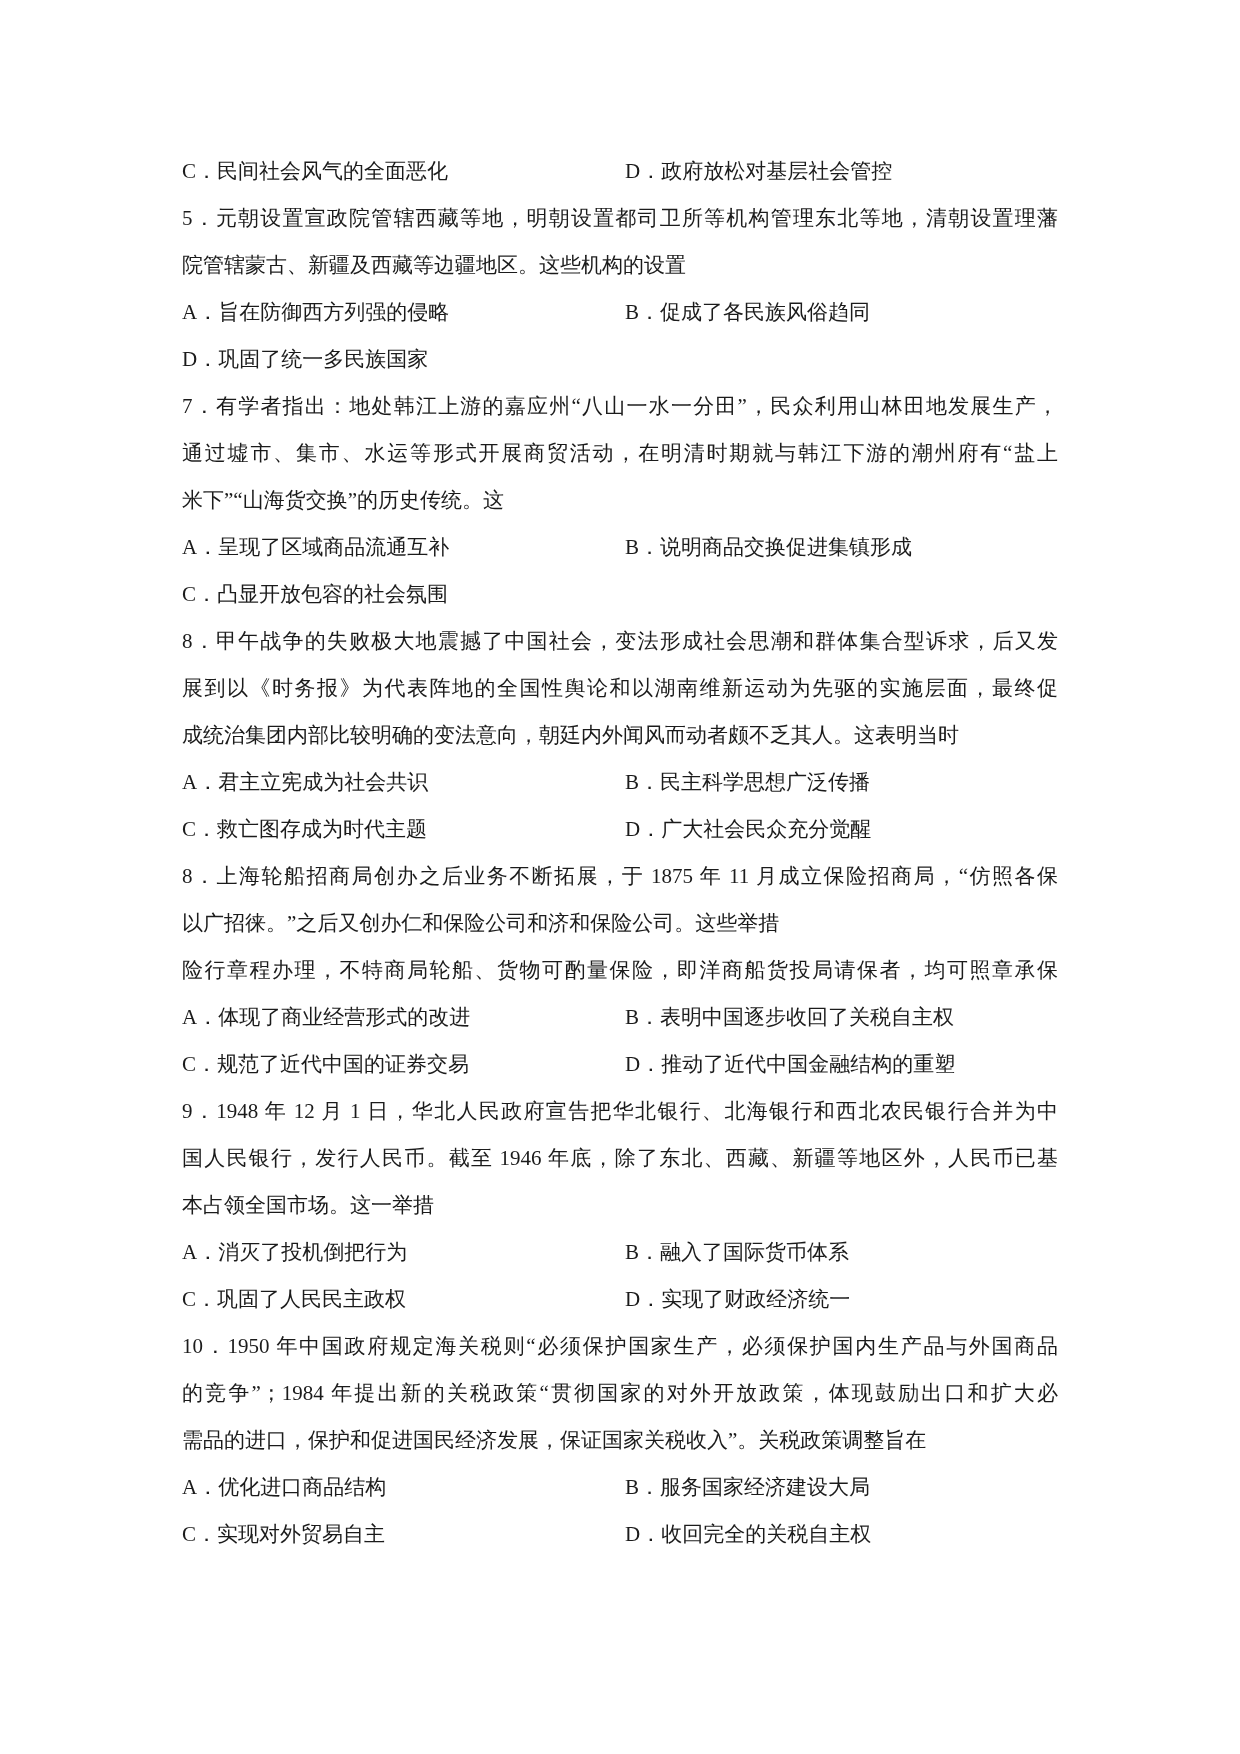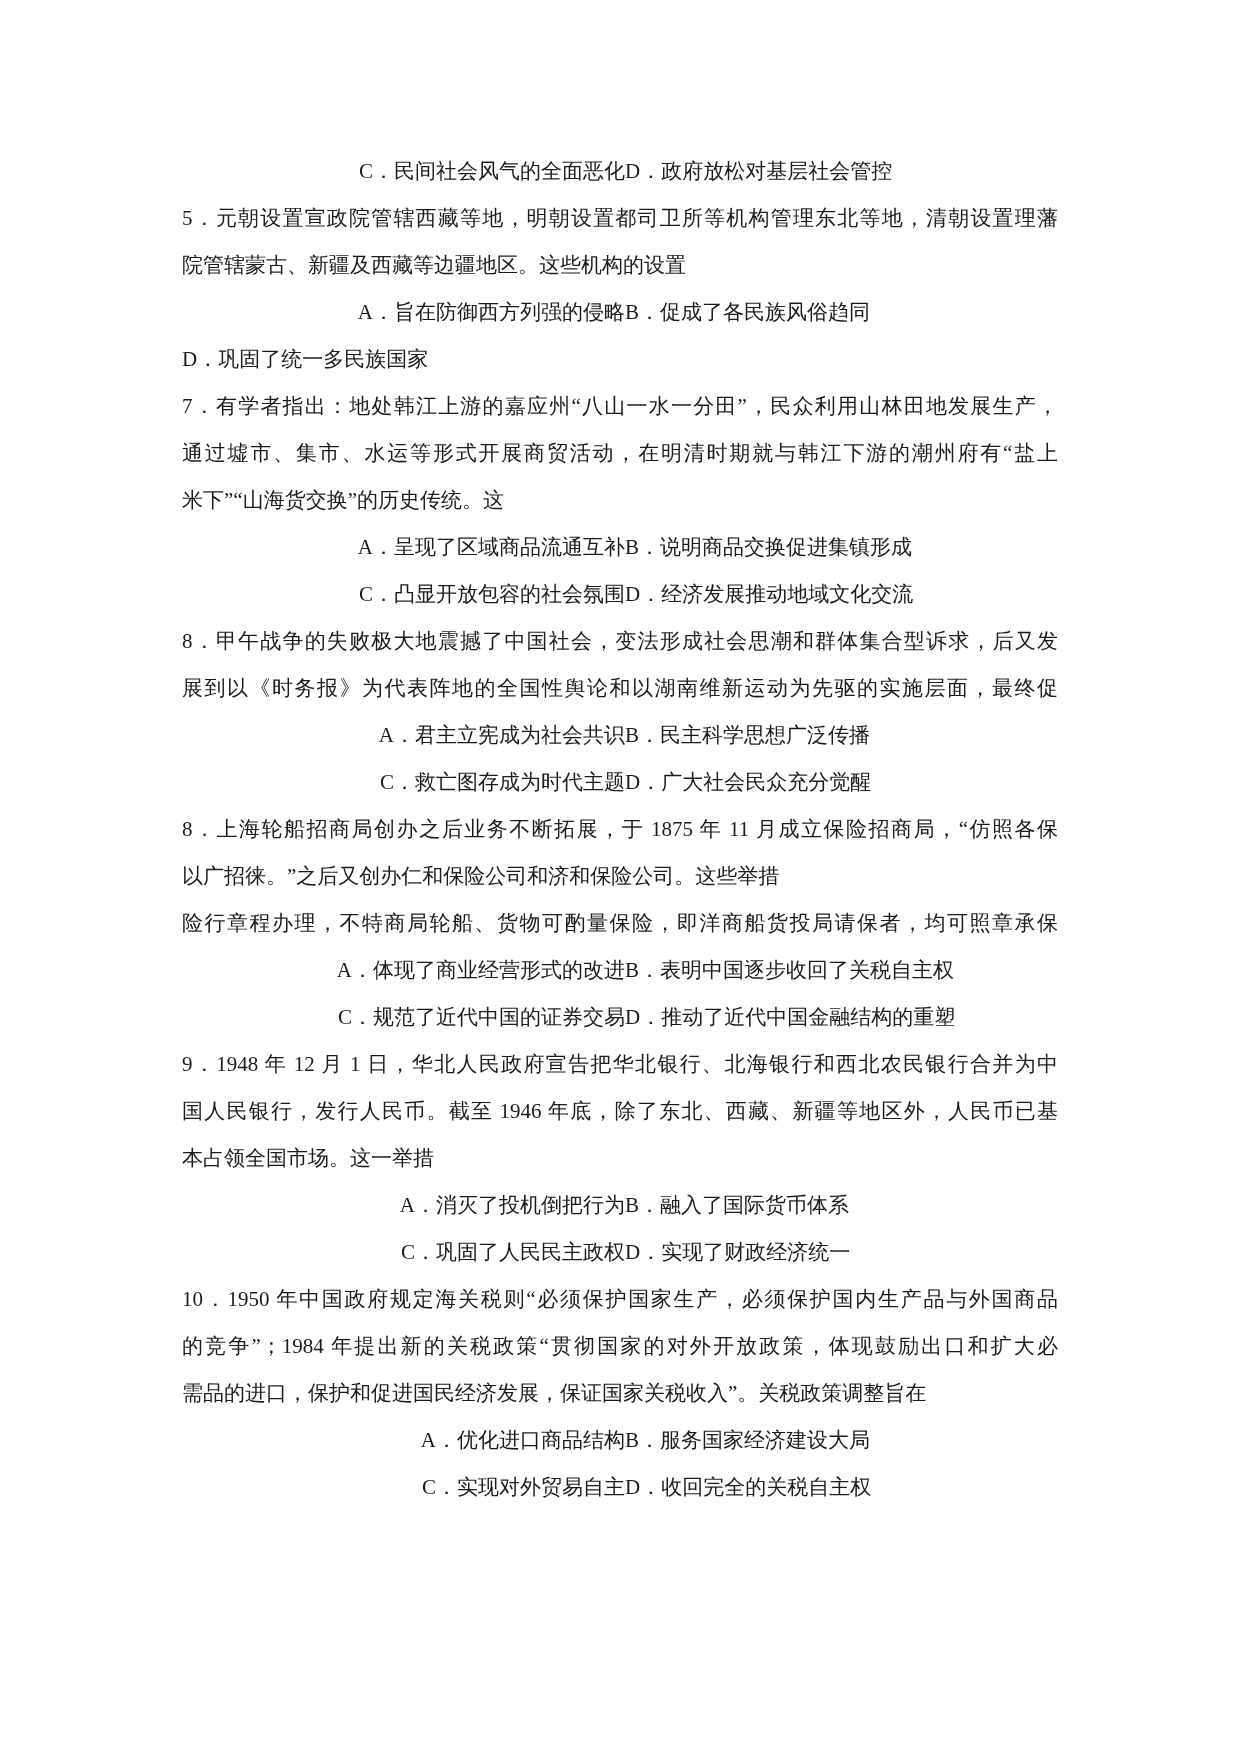--- a/index.html
+++ b/index.html
@@ -34,21 +34,20 @@
     overflow: hidden;
     text-align: justify;
     text-align-last: justify;
   }
   .opt-row {
     display: flex;
   }
   .opt {
     display: inline-block;
     white-space: nowrap;
-    text-align: right;
   }
   .opt-left {
     flex: 0 0 443px;
     width: 443px;
   }
 </style>
 </head>
 <body>
 
 <div class="page">
@@ -68,24 +67,24 @@
       </div>
       <div class="line stem fill">7．有学者指出：地处韩江上游的嘉应州“八山一水一分田”，民众利用山林田地发展生产，</div>
       <div class="line stem fill">通过墟市、集市、水运等形式开展商贸活动，在明清时期就与韩江下游的潮州府有“盐上</div>
       <div class="line stem">米下”“山海货交换”的历史传统。这</div>
       <div class="line opt-row">
         <span class="opt opt-left">A．呈现了区域商品流通互补</span>
         <span class="opt">B．说明商品交换促进集镇形成</span>
       </div>
       <div class="line opt-row">
         <span class="opt opt-left">C．凸显开放包容的社会氛围</span>
-        <span class="opt">D．经济发展推动地域文化交流</span>
       </div>
       <div class="line stem fill">8．甲午战争的失败极大地震撼了中国社会，变法形成社会思潮和群体集合型诉求，后又发</div>
       <div class="line stem fill">展到以《时务报》为代表阵地的全国性舆论和以湖南维新运动为先驱的实施层面，最终促</div>
+      <div class="line stem">成统治集团内部比较明确的变法意向，朝廷内外闻风而动者颇不乏其人。这表明当时</div>
       <div class="line opt-row">
         <span class="opt opt-left">A．君主立宪成为社会共识</span>
         <span class="opt">B．民主科学思想广泛传播</span>
       </div>
       <div class="line opt-row">
         <span class="opt opt-left">C．救亡图存成为时代主题</span>
         <span class="opt">D．广大社会民众充分觉醒</span>
       </div>
       <div class="line stem fill">8．上海轮船招商局创办之后业务不断拓展，于 1875 年 11 月成立保险招商局，“仿照各保</div>
       <div class="line stem">以广招徕。”之后又创办仁和保险公司和济和保险公司。这些举措</div>

